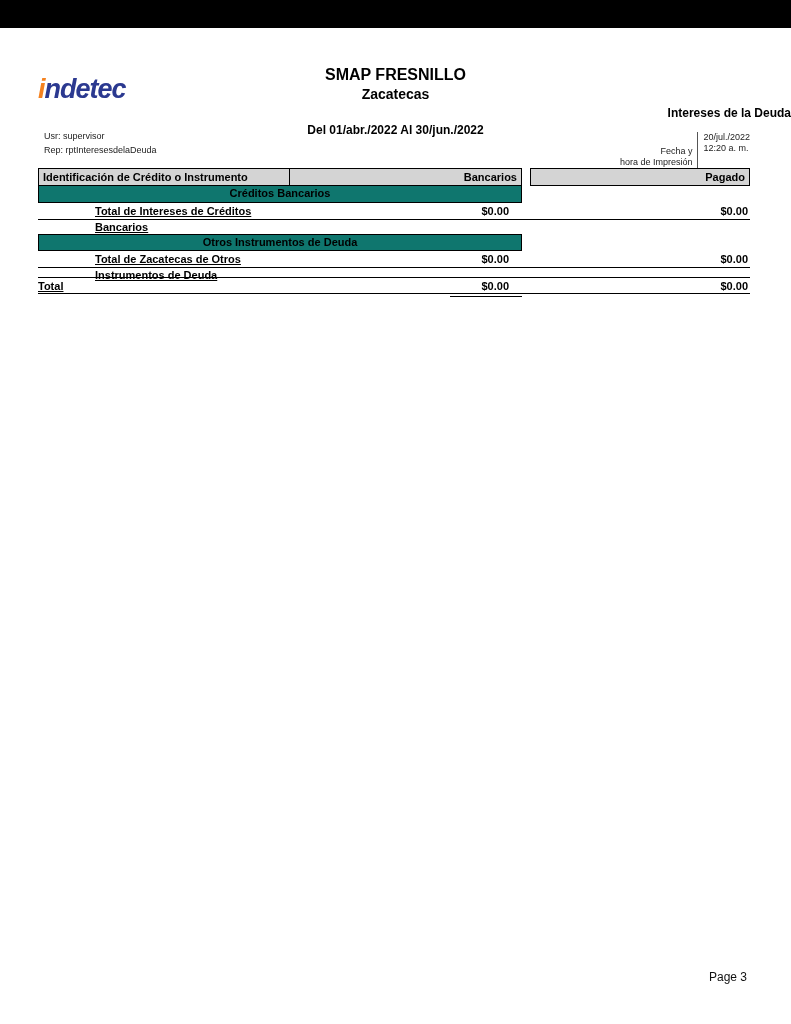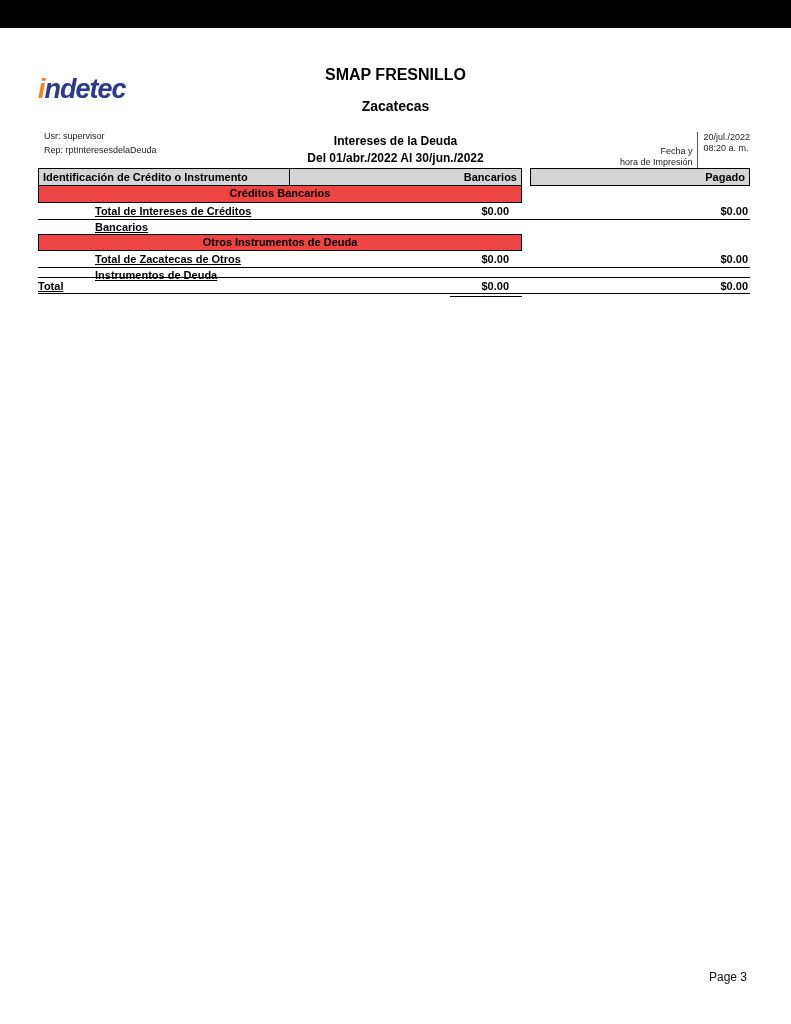--- a/index.html
+++ b/index.html
@@ -14,39 +14,39 @@
   .report { position:absolute; top:28px; left:0; width:791px; height:996px; background:#fff; }
 
   
   .header { position:relative; height:140px; }
   .logo { position:absolute; left:38px; top:48px; font-style:italic; font-weight:bold; font-size:27px; letter-spacing:-1px; line-height:26px; }
   .logo .logo-i { color:#f5821f; }
   .logo .logo-rest { color:#2b3990; }
 
   .titles { position:absolute; left:0; right:0; top:38px; text-align:center; }
   .t1 { font-size:16px; font-weight:bold; }
-  .t2 { font-size:14px; font-weight:bold; margin-top:14px; }
-  .t3 { font-size:12px; font-weight:bold; margin-top:20px; }
+  .t2 { font-size:14px; font-weight:bold; margin-top:2px; }
+  .t3 { font-size:12px; font-weight:bold; margin-top:4px;text-align:right; }
   .t4 { font-size:12px; font-weight:bold; margin-top:3px; }
 
   .userinfo { position:absolute; left:44px; top:101px; font-size:9px; line-height:14px; color:#222; }
 
   .printinfo { position:absolute; right:41px; top:104px; display:flex; font-size:9px; line-height:11px; color:#222; }
   .printinfo .labels { text-align:right; padding-right:5px;margin-top:14px; }
   .printinfo .values { border-left:1px solid #555; padding-left:5px; text-align:left; }
 
   
   .table { position:absolute; left:38px; top:140px; width:712px; font-size:11px; font-weight:bold; }
   .thead { display:flex; }
   .th { background:#d4d4d4; border:1px solid #000; height:18px; line-height:16px; }
   .th.c1 { flex:1; padding-left:4px; }
   .th.c2 { width:232px; text-align:right; padding-right:4px; border-left:none; }
   .th.c3 { width:220px; margin-left:8px; text-align:right; padding-right:4px; }
 
-  .section-bar { width:484px; background:#ef4444; border:1px solid #000; text-align:center; height:17px; line-height:15px; }
+  .section-bar { width:484px; background:#0f766e; border:1px solid #000; text-align:center; height:17px; line-height:15px; }
   .section-bar.first { border-top:none; }
 
   .row { display:flex; border-bottom:1px solid #000; height:17px; line-height:16px; }
   .row .label { flex:1; padding-left:57px;text-decoration:underline; }
   .row .dev { width:232px; text-align:right; padding-right:13px; }
   .row .pag { width:220px; margin-left:8px; text-align:right; padding-right:2px; }
 
   .gap-lg { height:14px; }
   .gap-sm { height:9px; }
 
@@ -81,21 +81,21 @@
       <div>Rep: rptInteresesdelaDeuda</div>
     </div>
 
     <div class="printinfo">
       <div class="labels">
         <div>Fecha y</div>
         <div>hora de Impresión</div>
       </div>
       <div class="values">
         <div>20/jul./2022</div>
-        <div>08:20 a. m.</div>
+        <div>12:20 a. m.</div>
       </div>
     </div>
   </div>
 
   <div class="table">
 
     <div class="thead">
       <div class="th c1">Identificación de Crédito o Instrumento</div>
       <div class="th c2">Bancarios</div>
       <div class="th c3">Pagado</div>

